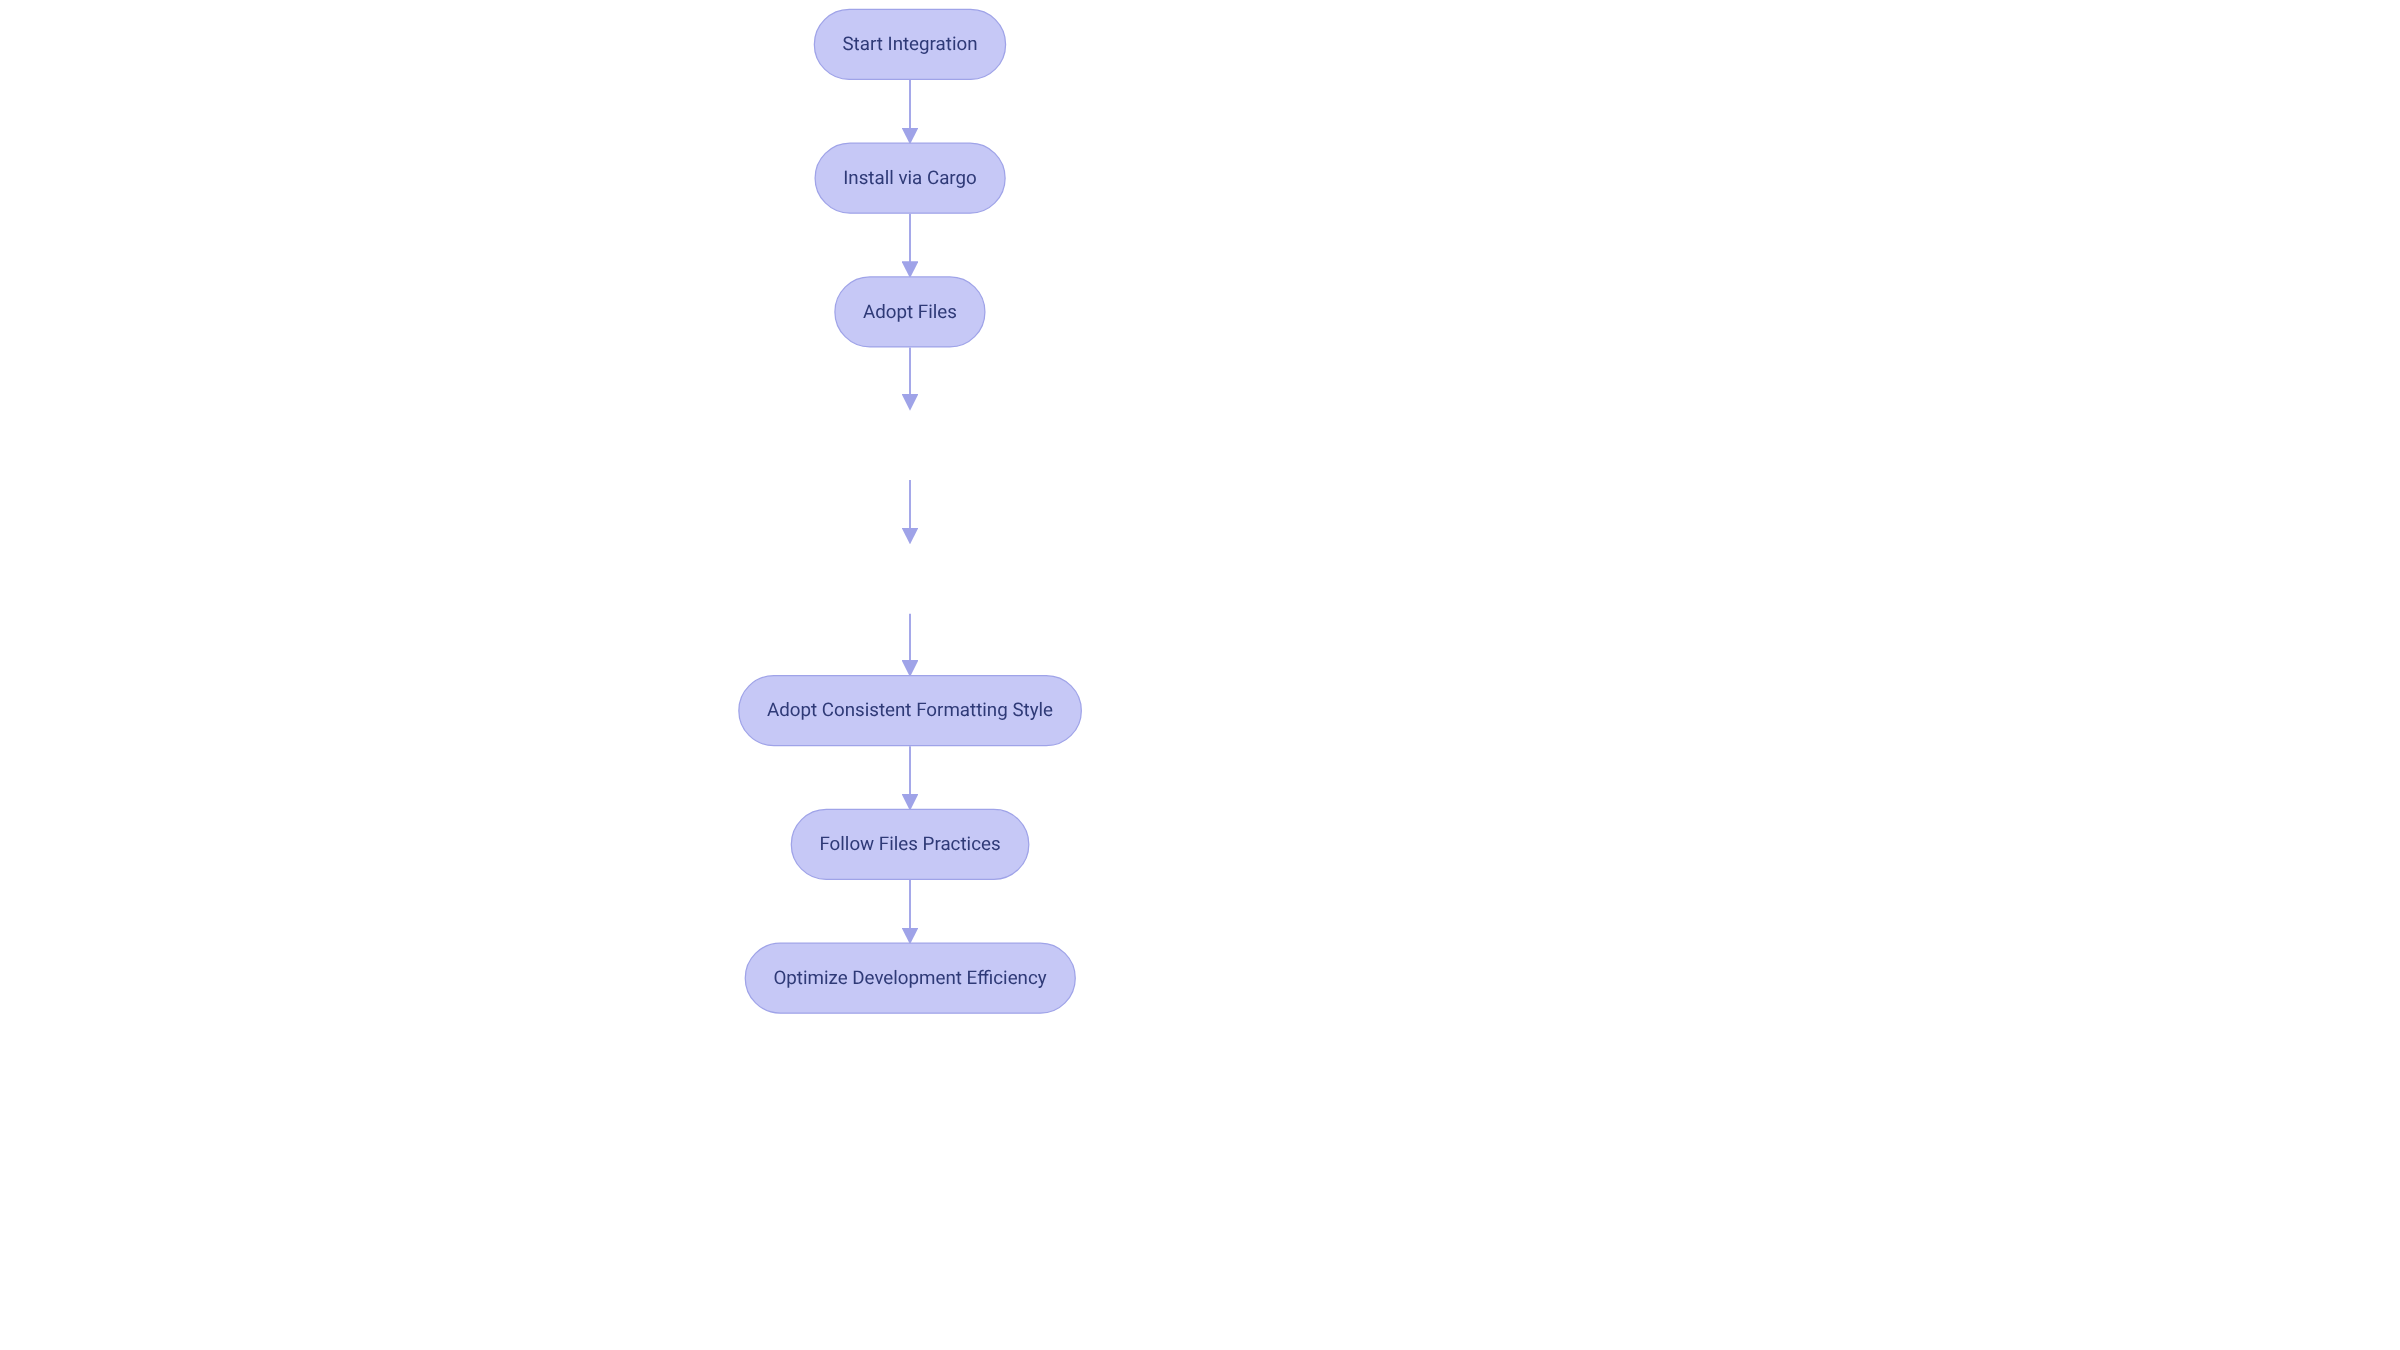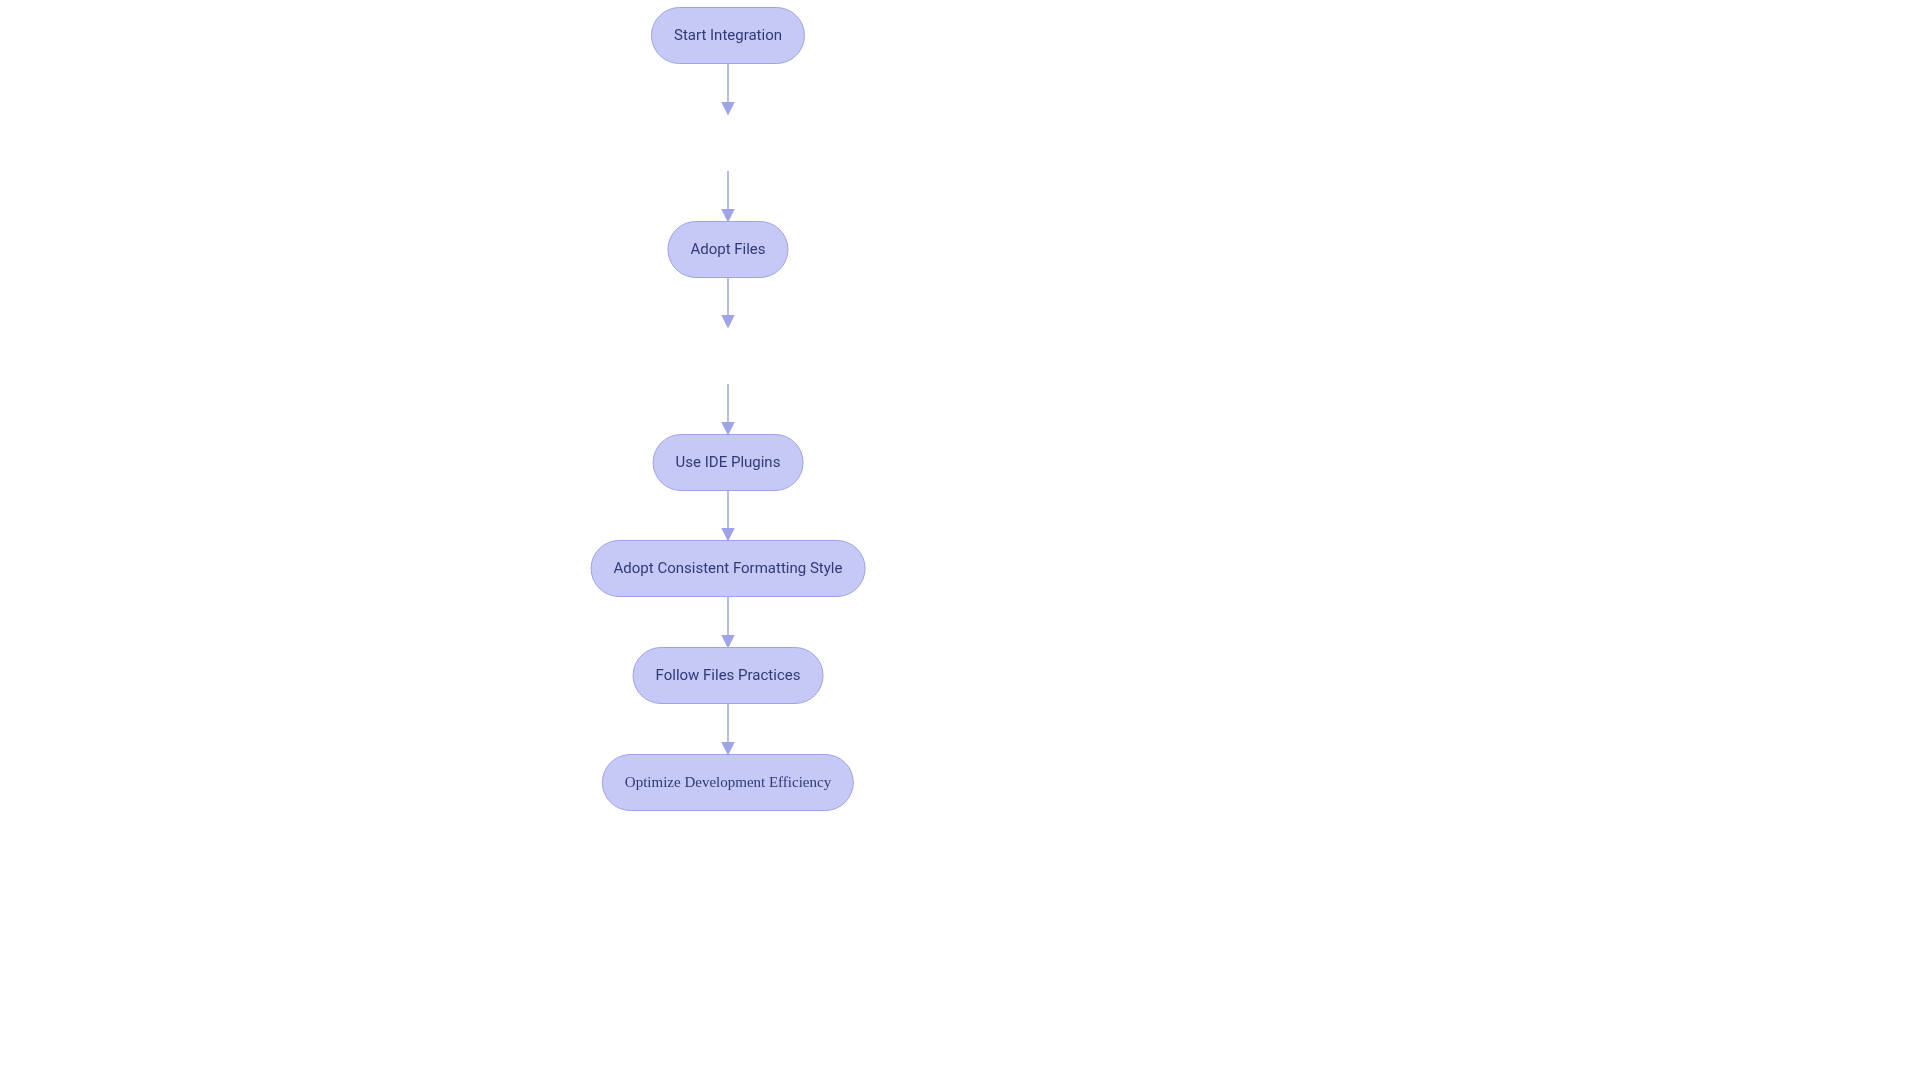--- a/index.html
+++ b/index.html
@@ -60,29 +60,29 @@
         <line x1="728" y1="384" x2="728" y2="431"></line>
         <line x1="728" y1="491" x2="728" y2="537"></line>
         <line x1="728" y1="597" x2="728" y2="644"></line>
         <line x1="728" y1="704" x2="728" y2="751"></line>
       </g>
   </svg>
 
   <div class="node" style="top:7px;left:728px;">
     <span>Start Integration</span>
   </div>
+  <div class="node" style="top:114px;left:728px;">
+    <span>Install via Cargo</span>
+  </div>
   <div class="node" style="top:221px;left:728px;">
     <span>Adopt Files</span>
-  </div>
-  <div class="node" style="top:434px;left:728px;">
-    <span>Use IDE Plugins</span>
   </div>
   <div class="node" style="top:540px;left:728px;">
     <span>Adopt Consistent Formatting Style</span>
   </div>
   <div class="node" style="top:647px;left:728px;">
     <span>Follow Files Practices</span>
   </div>
-  <div class="node" style="top:754px;left:728px;font-family:Liberation Serif, serif;">
+  <div class="node" style="top:754px;left:728px;">
     <span>Optimize Development Efficiency</span>
   </div>
 
 </div>
 
 </body></html>

